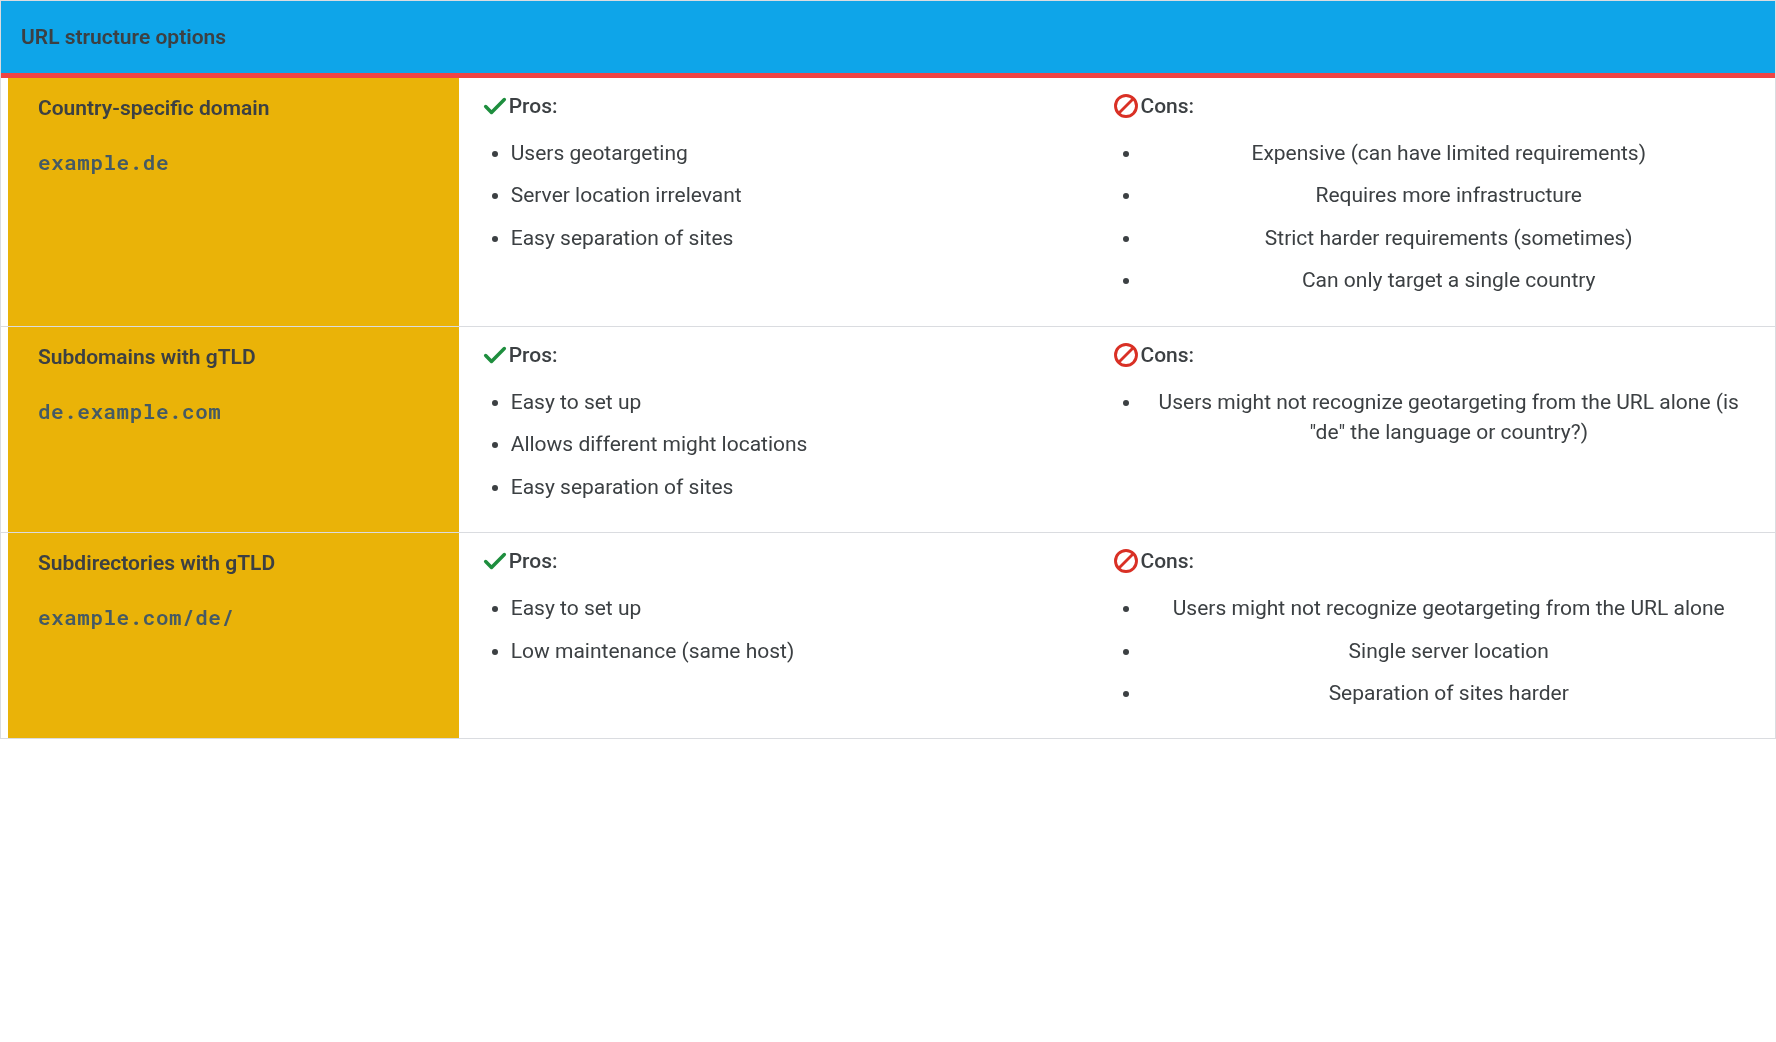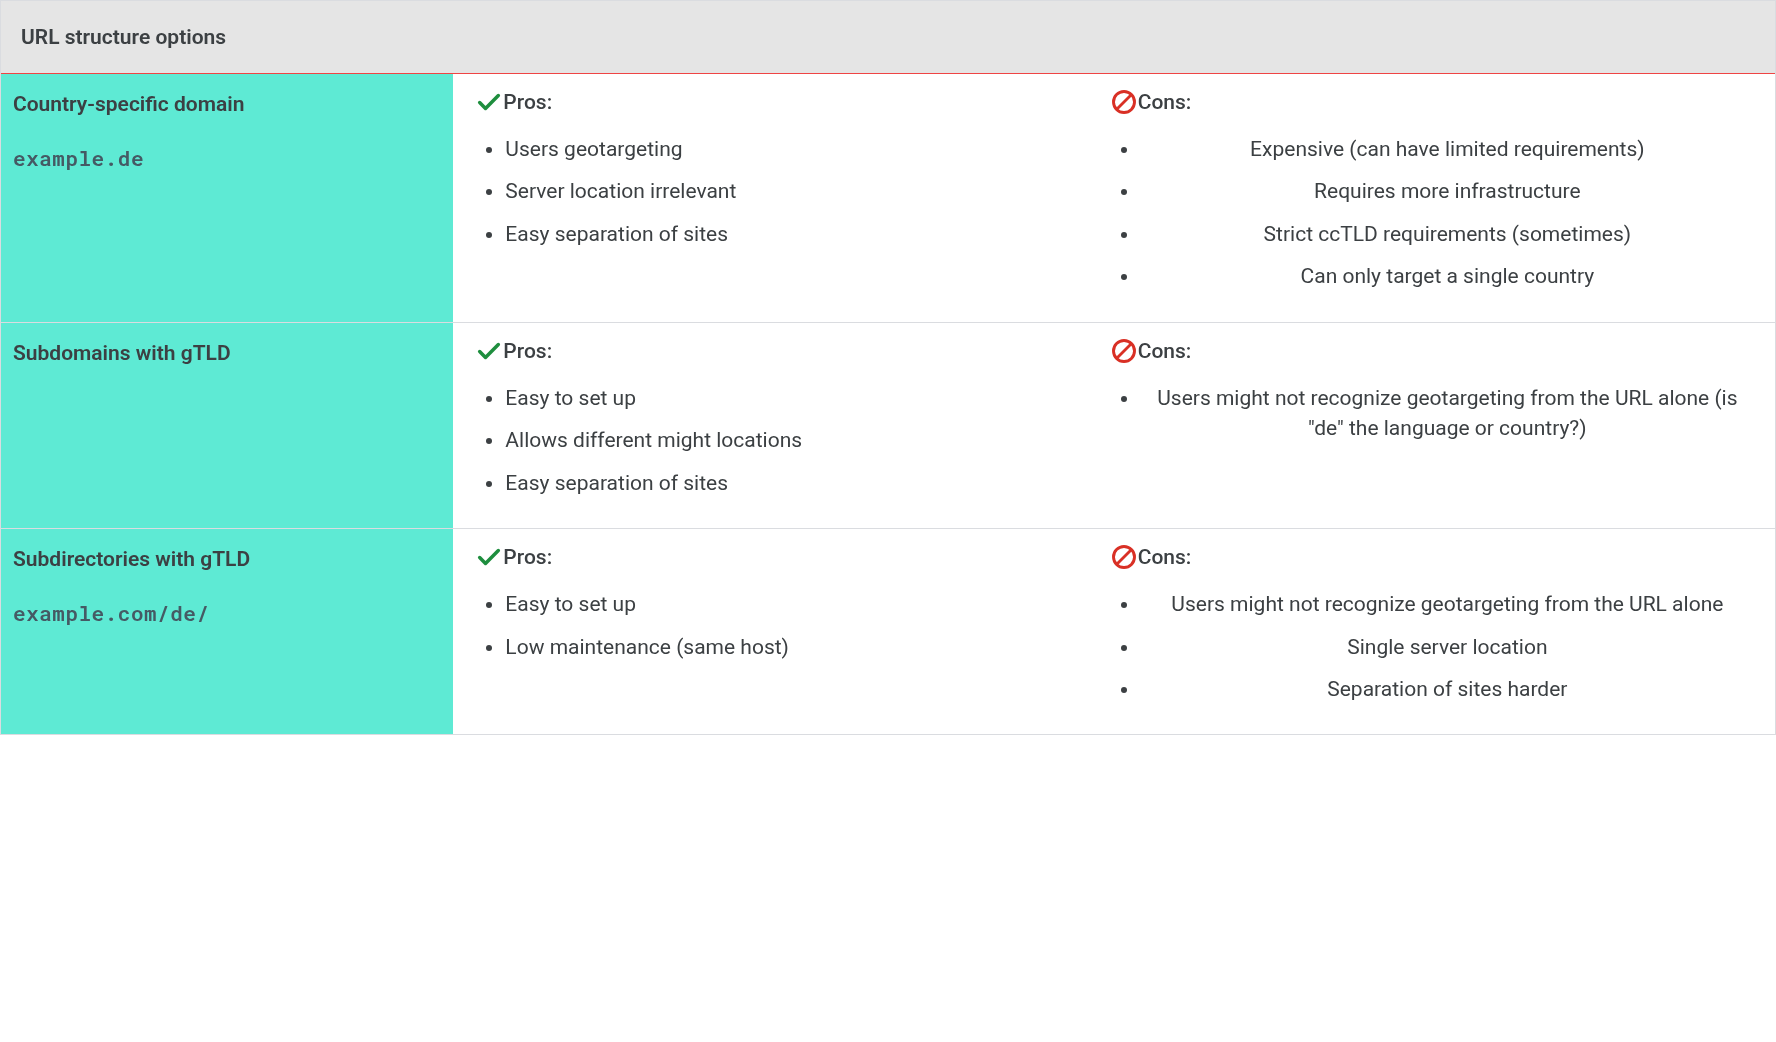--- a/index.html
+++ b/index.html
@@ -10,34 +10,35 @@
     font-size: 21px;
     color: #3c4043;
     background: #fff;
   }
   .table {
     width: 100%;
     border: 1px solid #dadce0;
     border-bottom: none;
   }
   .table-header {
-    background: #e5e5e5;
+    background: #0ea5e9;
     padding: 24px 20px;
     font-weight: 600;
     color: #3c4043;
-    border-bottom: 1px solid #ef4444;
+    border-bottom: 5px solid #ef4444;
   }
   .row {
     display: flex;
     border-bottom: 1px solid #dadce0;
   }
   .col-left {
     width: 25.5%;
-    background: #5eead4;
-    padding: 18px 12px 24px;
+    background: #eab308;
+    padding: 18px 30px 24px;
+    margin-left: 7px;
   }
   .col-pros {
     width: 37%;
     padding: 14px 20px 24px 22px;
   }
   .col-cons {
     width: 37.5%;
     padding: 14px 20px 24px 0;
     text-align: center;
   }
@@ -110,29 +111,30 @@
           <svg viewBox="0 0 24 24" width="28" height="28">
               <circle cx="12" cy="12" r="9" fill="none" stroke="#d93025" stroke-width="2.5"></circle>
               <line x1="6" y1="18" x2="18" y2="6" stroke="#d93025" stroke-width="2.5"></line>
             </svg>
         </span>
         <span>Cons:</span>
       </div>
       <ul>
         <li>Expensive (can have limited requirements)</li>
         <li>Requires more infrastructure</li>
-        <li>Strict ccTLD requirements (sometimes)</li>
+        <li>Strict harder requirements (sometimes)</li>
         <li>Can only target a single country</li>
       </ul>
     </div>
   </div>
 
   <div class="row">
     <div class="col-left">
       <div class="option-title">Subdomains with gTLD</div>
+      <div class="option-example">de.example.com</div>
     </div>
     <div class="col-pros">
       <div class="proscons-head">
         <span class="icon">
           <svg viewBox="0 0 24 24" width="28" height="28">
               <path fill="none" stroke="#1e8e3e" stroke-width="3" stroke-linecap="round" stroke-linejoin="round" d="M4 12.5l5 5L20 6.5"></path>
             </svg>
         </span>
         <span>Pros:</span>
       </div>

